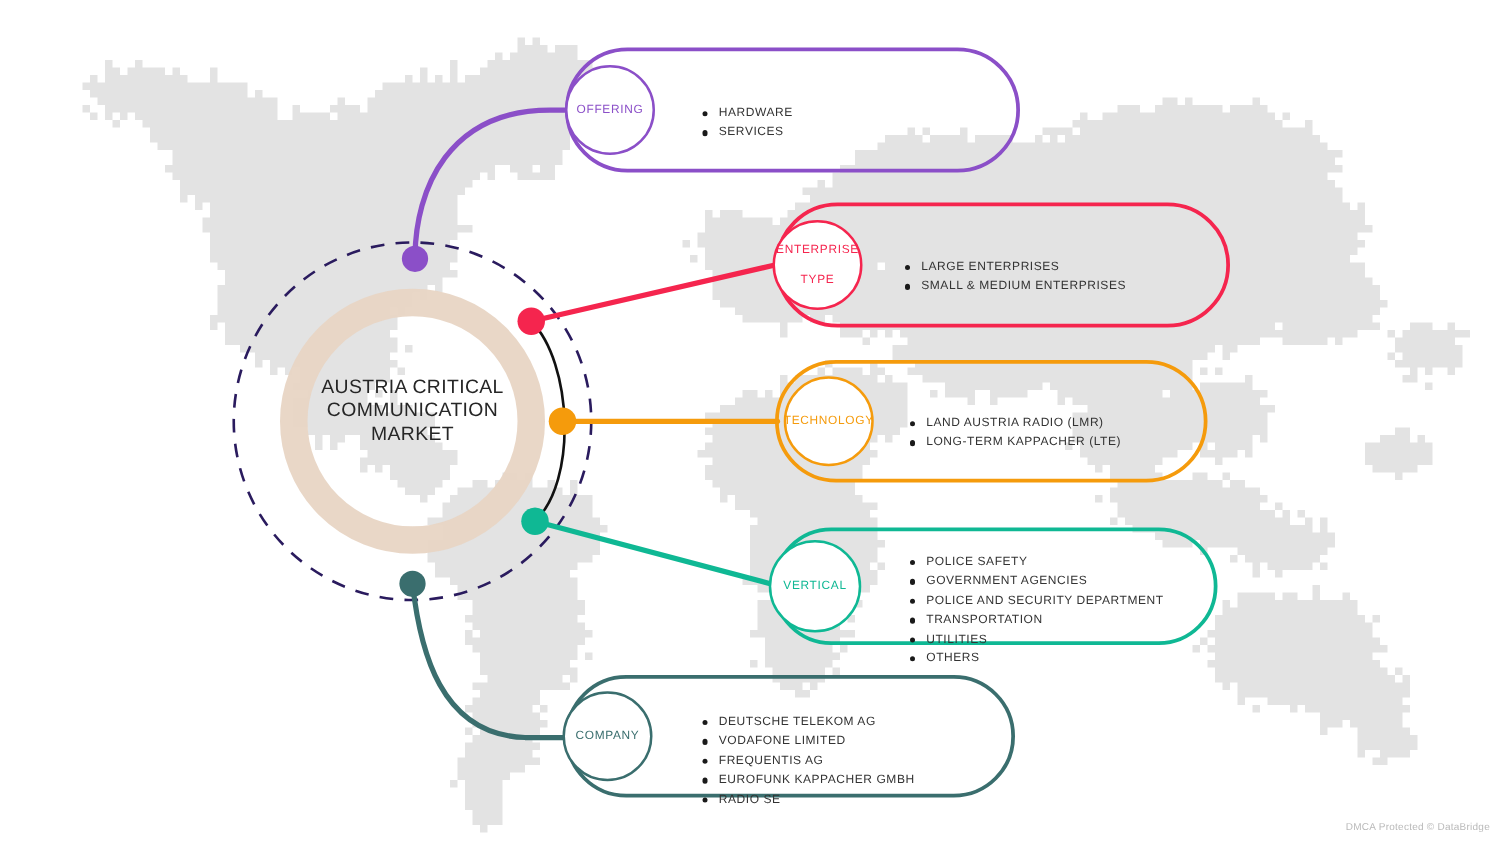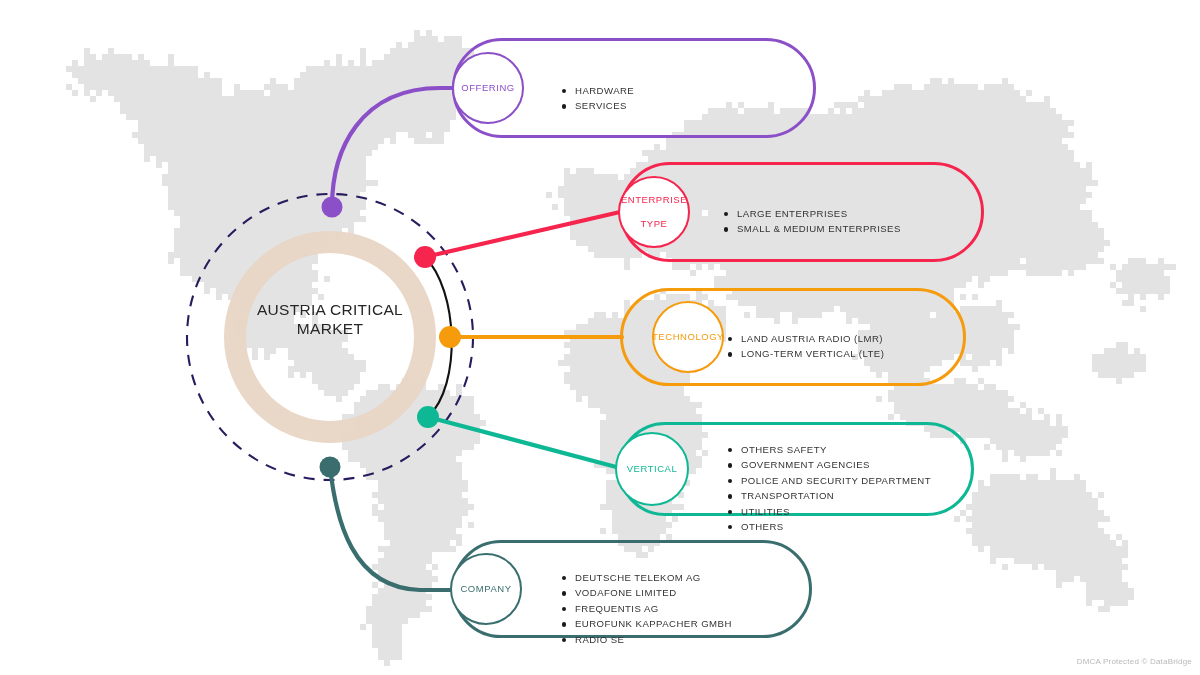--- a/index.html
+++ b/index.html
@@ -84,20 +84,21 @@
 
     <circle cx="332" cy="207" r="10.5" fill="#8B4FC8"></circle>
     <circle cx="425" cy="257" r="11" fill="#F5254E"></circle>
     <circle cx="450" cy="337" r="11" fill="#F59B0C"></circle>
     <circle cx="428" cy="417" r="11" fill="#0FB894"></circle>
     <circle cx="330" cy="467" r="10.5" fill="#3A6E6E"></circle>
   </svg>
 
   <div class="hub-title">
     <div>AUSTRIA CRITICAL</div>
+    <div>COMMUNICATION</div>
     <div>MARKET</div>
   </div>
 
   <div class="branch">
     <div class="pill" style="left:452px;top:38px;width:364px;height:100px;border-radius:50px;border-color:#8B4FC8;"></div>
     <div class="badge" style="left:452px;top:52px;width:72px;height:72px;border-color:#8B4FC8;">
       <span style="color:#8B4FC8;">OFFERING</span>
     </div>
     <ul class="items" style="left:550px;top:71px;">
       <li>HARDWARE</li>
@@ -114,36 +115,36 @@
       </span>
     </div>
     <ul class="items" style="left:712px;top:194px;">
       <li>LARGE ENTERPRISES</li>
       <li>SMALL &amp; MEDIUM ENTERPRISES</li>
     </ul>
   </div>
 
   <div class="branch">
     <div class="pill" style="left:620px;top:288px;width:346px;height:98px;border-radius:49px;border-color:#F59B0C;"></div>
-    <div class="badge" style="left:652px;top:301px;width:72px;height:72px;border-color:#F59B0C;">
+    <div class="badge" style="left:627px;top:301px;width:72px;height:72px;border-color:#F59B0C;">
       <span style="color:#F59B0C;">TECHNOLOGY</span>
     </div>
     <ul class="items" style="left:716px;top:319px;">
       <li>LAND AUSTRIA RADIO (LMR)</li>
-      <li>LONG-TERM VERTICAL (LTE)</li>
+      <li>LONG-TERM KAPPACHER (LTE)</li>
     </ul>
   </div>
 
   <div class="branch">
     <div class="pill" style="left:618px;top:422px;width:356px;height:94px;border-radius:47px;border-color:#0FB894;"></div>
     <div class="badge" style="left:615px;top:432px;width:74px;height:74px;border-color:#0FB894;">
       <span style="color:#0FB894;">VERTICAL</span>
     </div>
     <ul class="items" style="left:716px;top:430px;">
-      <li>OTHERS SAFETY</li>
+      <li>POLICE SAFETY</li>
       <li>GOVERNMENT AGENCIES</li>
       <li>POLICE AND SECURITY DEPARTMENT</li>
       <li>TRANSPORTATION</li>
       <li>UTILITIES</li>
       <li>OTHERS</li>
     </ul>
   </div>
 
   <div class="branch">
     <div class="pill" style="left:452px;top:540px;width:360px;height:98px;border-radius:49px;border-color:#3A6E6E;"></div>

